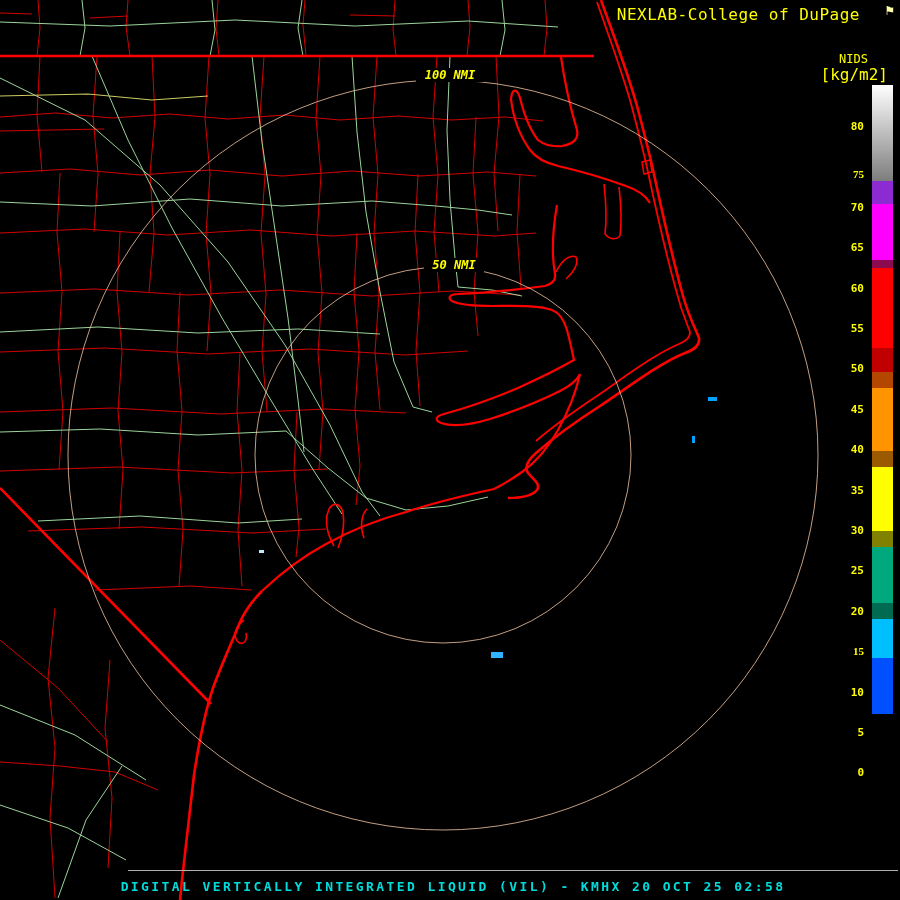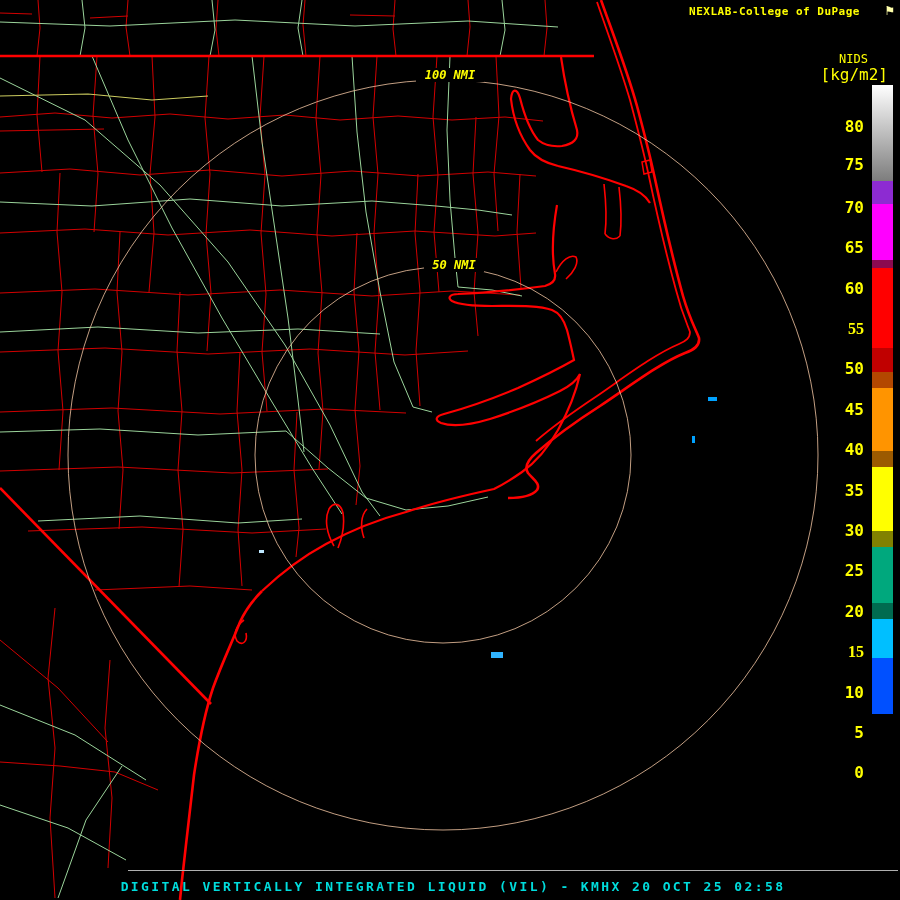--- a/index.html
+++ b/index.html
@@ -2,32 +2,32 @@
 <html><head>
 <meta charset="utf-8">
 <style>
   html,body{margin:0;padding:0;background:#000;}
   .stage{
     position:relative;width:900px;height:900px;background:#000;overflow:hidden;
     font-family:"DejaVu Sans Mono", monospace;
   }
   .stage svg{position:absolute;left:0;top:0;}
   .hdr-title{
-    position:absolute;top:5px;right:40px;color:#ffff00;font-size:11px;font-weight:bold;
+    position:absolute;top:5px;right:40px;color:#ffff00;font-size:16px;font-weight:normal;
     letter-spacing:0.5px;white-space:nowrap;
   }
   .logo{position:absolute;top:2px;right:6px;color:#ffffaa;font-size:14px;line-height:16px;}
   .nids{position:absolute;top:52px;right:32px;color:#ffff00;font-size:12px;font-weight:normal;}
   .units{position:absolute;top:65px;right:12px;color:#ffff00;font-size:16px;}
   .colorbar{
     position:absolute;left:872px;top:85px;width:21px;height:677px;
     display:flex;flex-direction:column;
   }
   .cb-tick{
-    position:absolute;right:36px;color:#ffff00;font-size:16px;line-height:13px;
+    position:absolute;right:36px;color:#ffff00;font-size:11px;line-height:13px;
     font-weight:bold;text-align:right;
   }
   .ring-label{
     position:absolute;color:#ffff00;font-size:12px;font-style:italic;font-weight:bold;
     background:#000;padding:0 2px;white-space:nowrap;text-align:center;
   }
   .rl100{left:416px;top:68px;width:64px;}
   .rl50{left:424px;top:258px;width:56px;}
   .divider{position:absolute;left:128px;top:870px;width:770px;height:1px;background:#b0b0b0;}
   .caption{
@@ -169,25 +169,25 @@
       <div style="height: 63.7176px; background: rgb(255, 255, 0);"></div>
       <div style="height: 15.9294px; background: rgb(129, 129, 0);"></div>
       <div style="height: 55.7529px; background: rgb(0, 168, 125);"></div>
       <div style="height: 15.9294px; background: rgb(0, 107, 80);"></div>
       <div style="height: 39.8235px; background: rgb(0, 191, 255);"></div>
       <div style="height: 55.7529px; background: rgb(0, 80, 255);"></div>
       <div style="height: 47.7882px; background: rgb(0, 0, 0);"></div>
     </div>
   <div>
       <div class="cb-tick" style="top: 120px;">80</div>
-      <div class="cb-tick" style="top: 158px;">75</div>
+      <div class="cb-tick" style="top: 168px; font-family: Liberation Serif, serif;">75</div>
       <div class="cb-tick" style="top: 200.8px;">70</div>
       <div class="cb-tick" style="top: 241.2px; margin-left: 13px;">65</div>
       <div class="cb-tick" style="top: 281.6px;">60</div>
-      <div class="cb-tick" style="top: 322px; font-family: Liberation Serif, serif;">55</div>
+      <div class="cb-tick" style="top: 322px;">55</div>
       <div class="cb-tick" style="top: 362.4px;">50</div>
       <div class="cb-tick" style="top: 402.8px;">45</div>
       <div class="cb-tick" style="top: 443.2px;">40</div>
       <div class="cb-tick" style="top: 483.6px;">35</div>
       <div class="cb-tick" style="top: 524px;">30</div>
       <div class="cb-tick" style="top: 564.4px;">25</div>
       <div class="cb-tick" style="top: 604.8px;">20</div>
       <div class="cb-tick" style="top: 645.2px; font-family: Liberation Serif, serif;">15</div>
       <div class="cb-tick" style="top: 685.6px;">10</div>
       <div class="cb-tick" style="top: 726px;">5</div>

